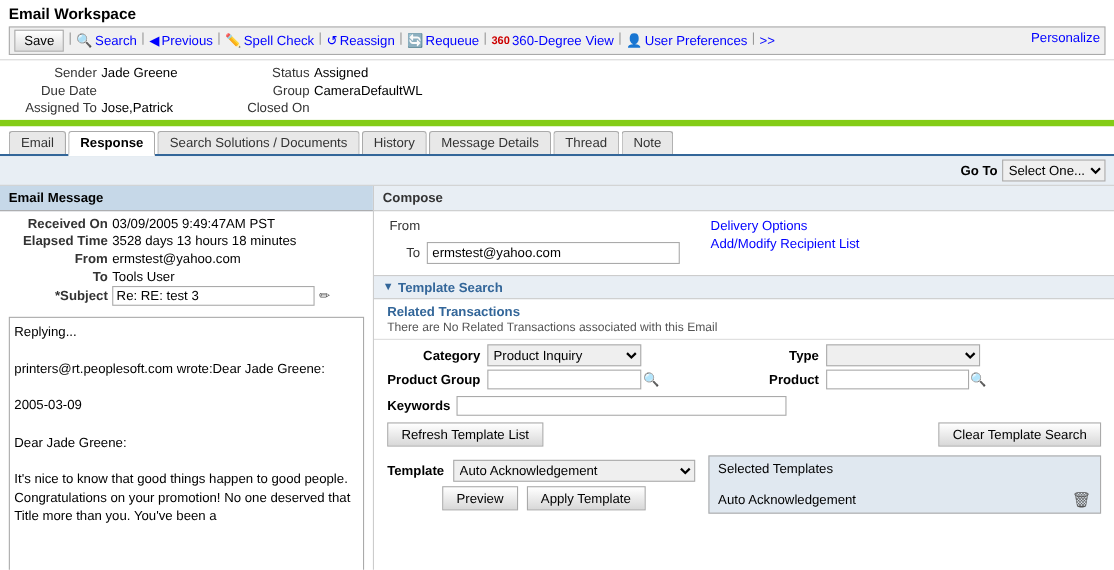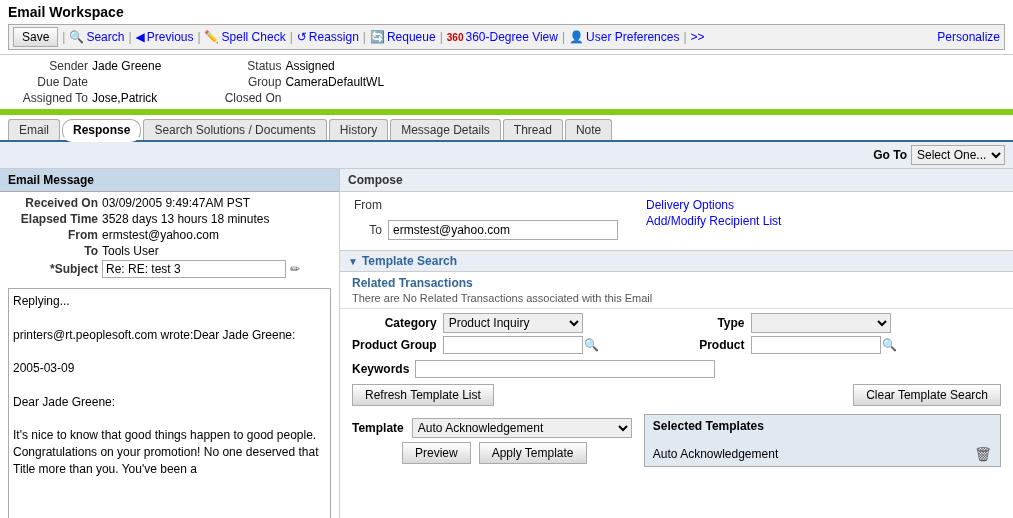--- a/index.html
+++ b/index.html
@@ -1,37 +1,37 @@
 <!DOCTYPE html>
 <html><head>
   <meta charset="utf-8">
   <style>
     * { box-sizing: border-box; margin: 0; padding: 0; font-family: Arial, sans-serif; font-size: 12px; }
     body { background: #fff; width: 1013px; height: 518px; overflow: hidden; }
 
     
     #header { background: #fff; padding: 4px 8px; border-bottom: 1px solid #ccc; }
     #header h1 { font-size: 14px; font-weight: bold; color: #000; margin-bottom: 4px; }
-    #toolbar { display: flex; align-items: center; gap: 2px; background: #f0f0f0; border: 1px solid #aaa; padding: 2px 4px; }
+    #toolbar { display: flex; gap: 2px; background: #f0f0f0; border: 1px solid #aaa; padding: 2px 4px; }
     .toolbar-btn { background: linear-gradient(to bottom, #fff, #ddd); border: 1px solid #aaa; padding: 2px 8px; cursor: pointer; font-size: 12px; }
     .toolbar-sep { color: #999; padding: 0 2px; }
     .toolbar-link { color: #00f; text-decoration: none; cursor: pointer; font-size: 12px; display: flex; align-items: center; gap: 2px; }
     .toolbar-personalize { margin-left: auto; color: #00f; text-decoration: none; cursor: pointer; }
 
     
     #infobar { display: flex; padding: 4px 8px; gap: 40px; border-bottom: 6px solid #84cc16; background: #fff; }
     .info-col { display: flex; flex-direction: column; gap: 2px; }
     .info-row { display: flex; gap: 4px; align-items: baseline; }
     .info-label { text-align: right; font-weight: normal; color: #333; min-width: 80px; }
     .info-value { color: #000; }
 
     
     #tabs { display: flex; border-bottom: 2px solid #336699; background: #fff; padding-top: 4px; padding-left: 8px; gap: 2px; }
     .tab { padding: 3px 10px; border: 1px solid #aaa; border-bottom: none; background: #e8e8e8; cursor: pointer; color: #333; border-radius: 3px 3px 0 0; }
-    .tab.active { background: #fff; border-bottom: 2px solid #fff; margin-bottom: -2px; font-weight: bold; color: #000; border-radius: 10px; }
+    .tab.active { background: #fff; border-bottom: 2px solid #fff; margin-bottom: -2px; font-weight: bold; color: #000; }
 
     
     #goto-bar { display: flex; align-items: center; justify-content: flex-end; padding: 3px 8px; background: #e8eef4; border-bottom: 1px solid #ccc; gap: 4px; }
     .goto-label { font-weight: bold; }
     .goto-select { font-size: 12px; padding: 1px; border: 1px solid #aaa; }
 
     
     #main { display: flex; height: calc(518px - 160px); }
 
     
@@ -77,21 +77,21 @@
     .keywords-label { font-weight: bold; }
     .keywords-input { border: 1px solid #aaa; font-size: 12px; padding: 1px 3px; width: 300px; }
 
     .refresh-row { padding: 4px 12px; display: flex; gap: 8px; align-items: center; justify-content: space-between; }
     .action-btn { background: linear-gradient(to bottom, #fff, #d8d8d8); border: 1px solid #aaa; padding: 3px 12px; cursor: pointer; font-size: 12px; }
 
     .template-row { padding: 4px 12px; display: flex; align-items: center; gap: 8px; }
     .template-label { font-weight: bold; }
     .template-select { border: 1px solid #aaa; font-size: 12px; padding: 1px; width: 220px; }
     .selected-templates-box { background: #e0e8f0; padding: 4px 8px; border: 1px solid #aaa; margin-left: 4px; flex: 1; }
-    .selected-title { font-weight: bold; color: #000; margin-bottom: 13px; }
+    .selected-title { font-weight: normal; color: #000; margin-bottom: 13px; }
     .selected-item-row { display: flex; align-items: center; gap: 4px; }
     .selected-item-name { flex: 1; color: #000; }
     .delete-icon { cursor: pointer; color: #555; font-size: 14px; }
 
     .preview-apply-row { padding: 4px 12px; display: flex; gap: 8px; align-items: center; }
   </style>
 </head>
 <body>
 
 <div>

